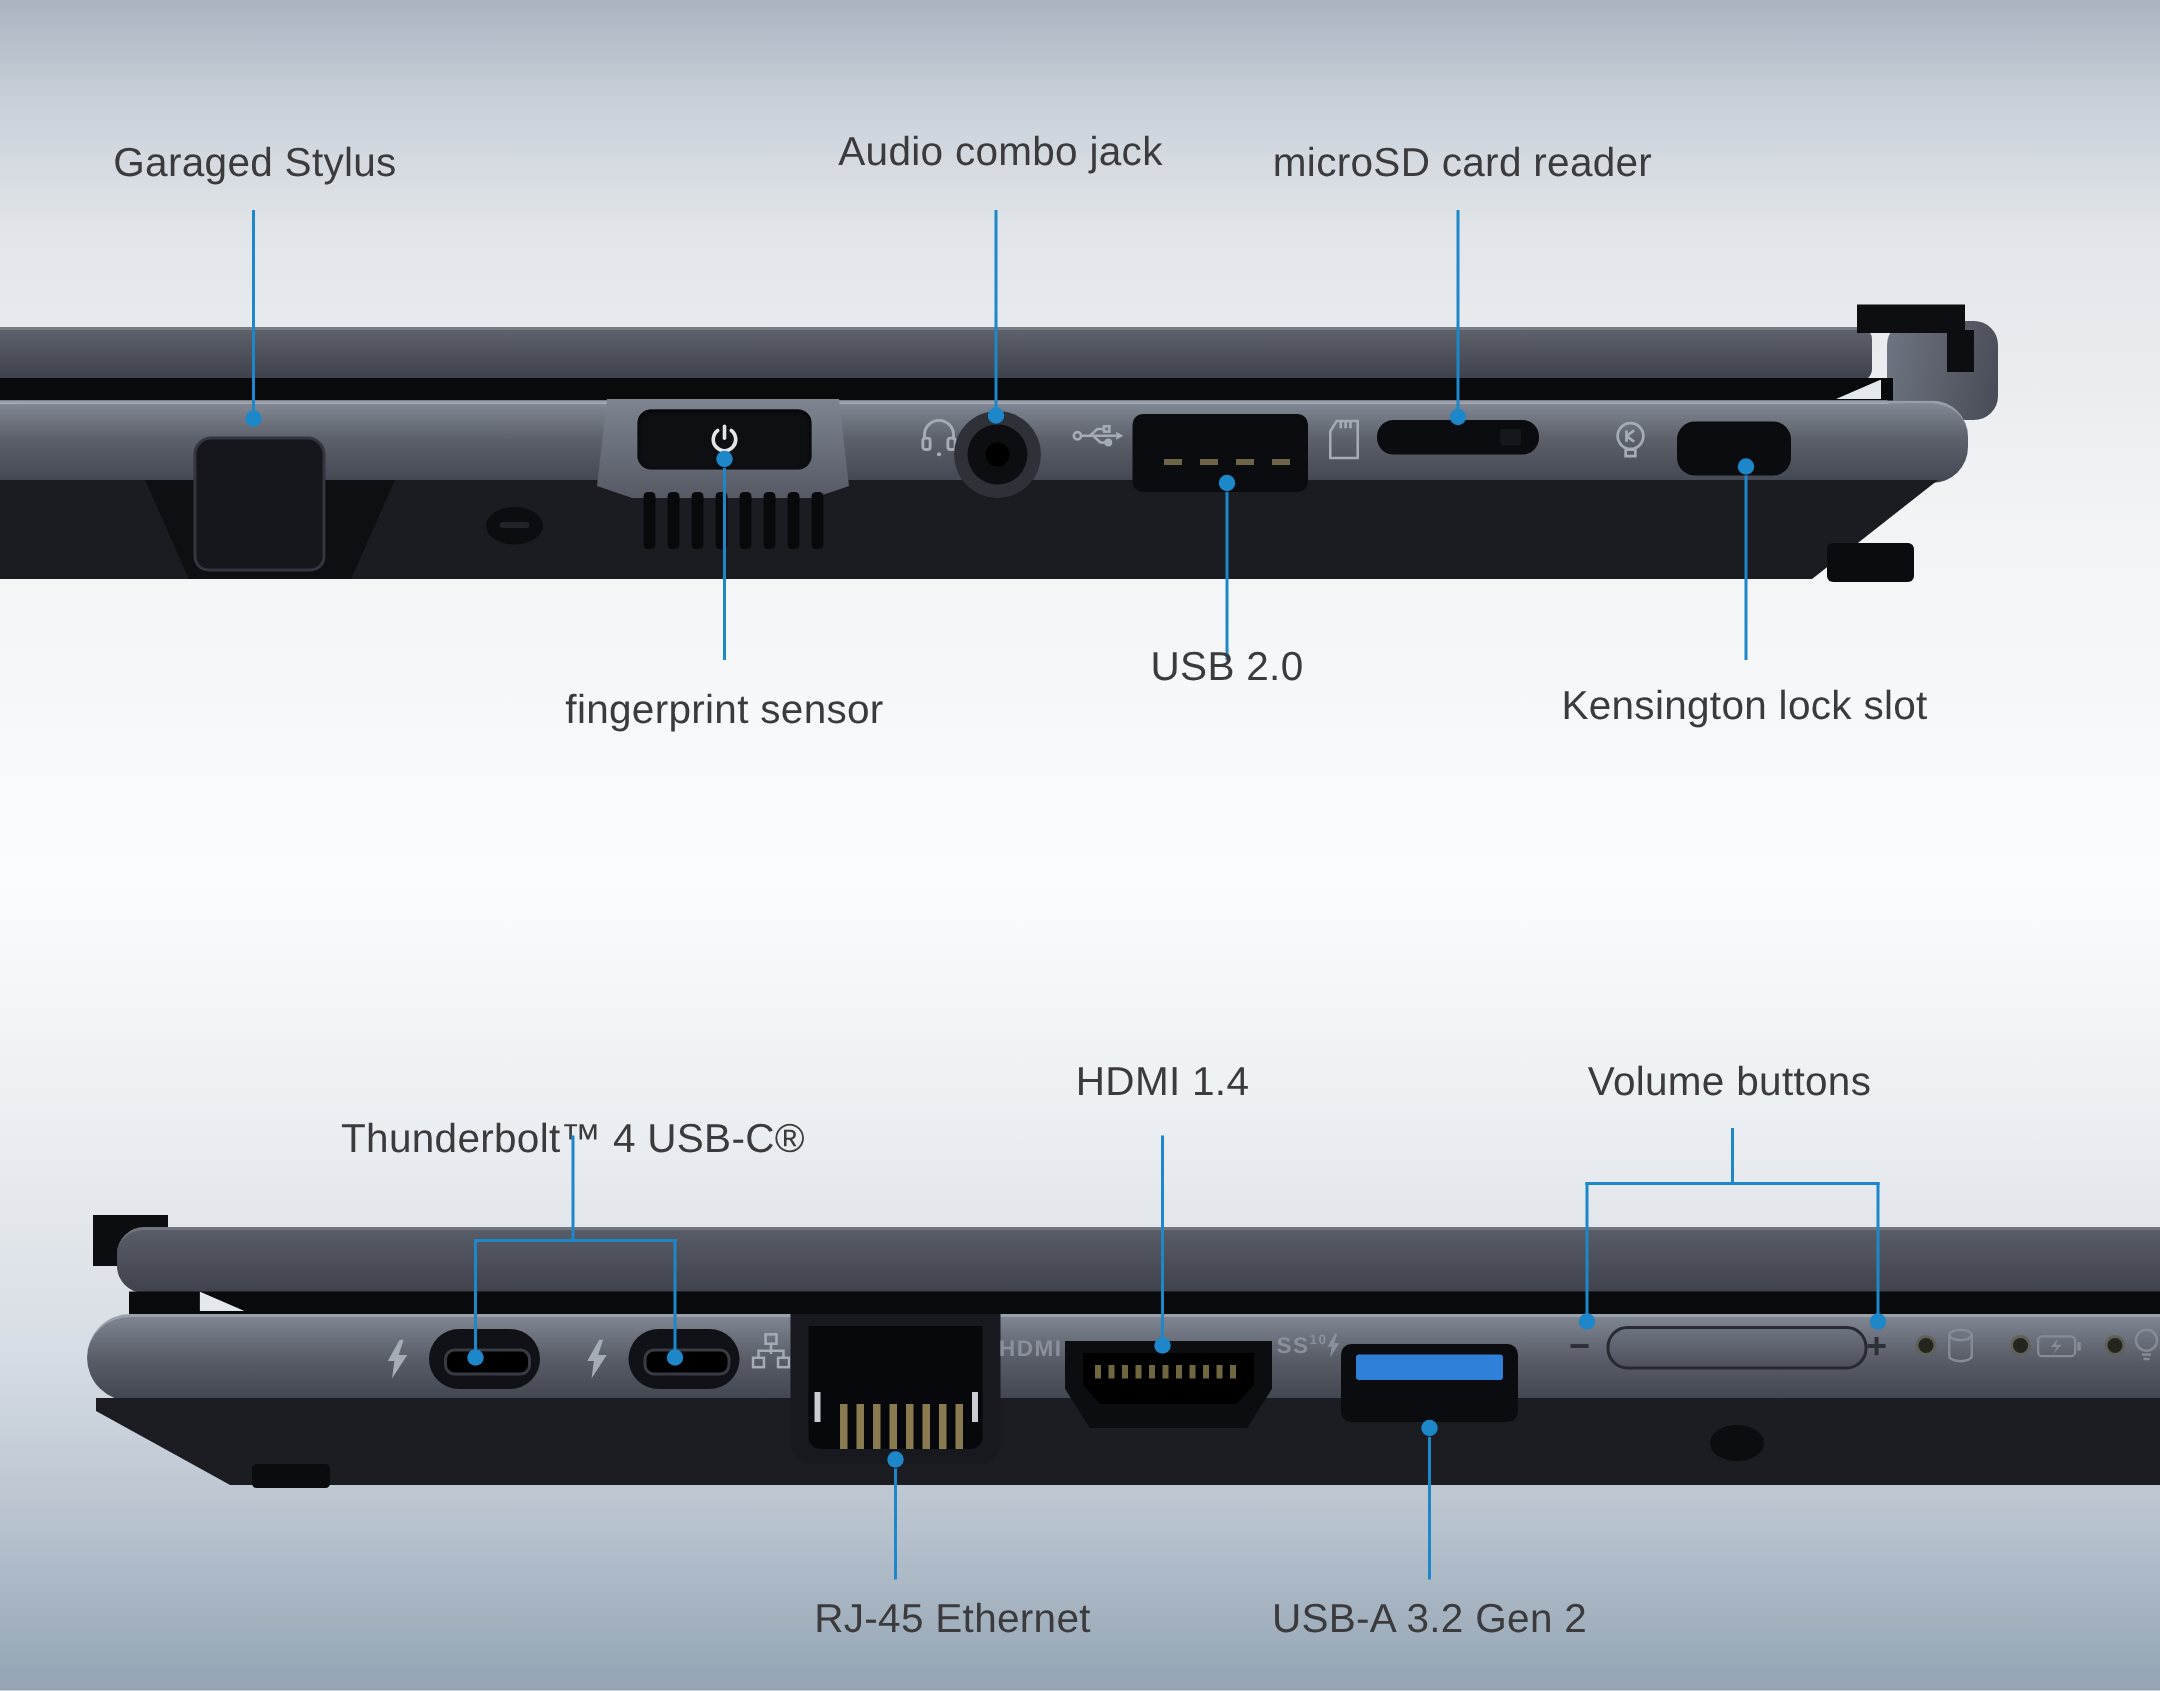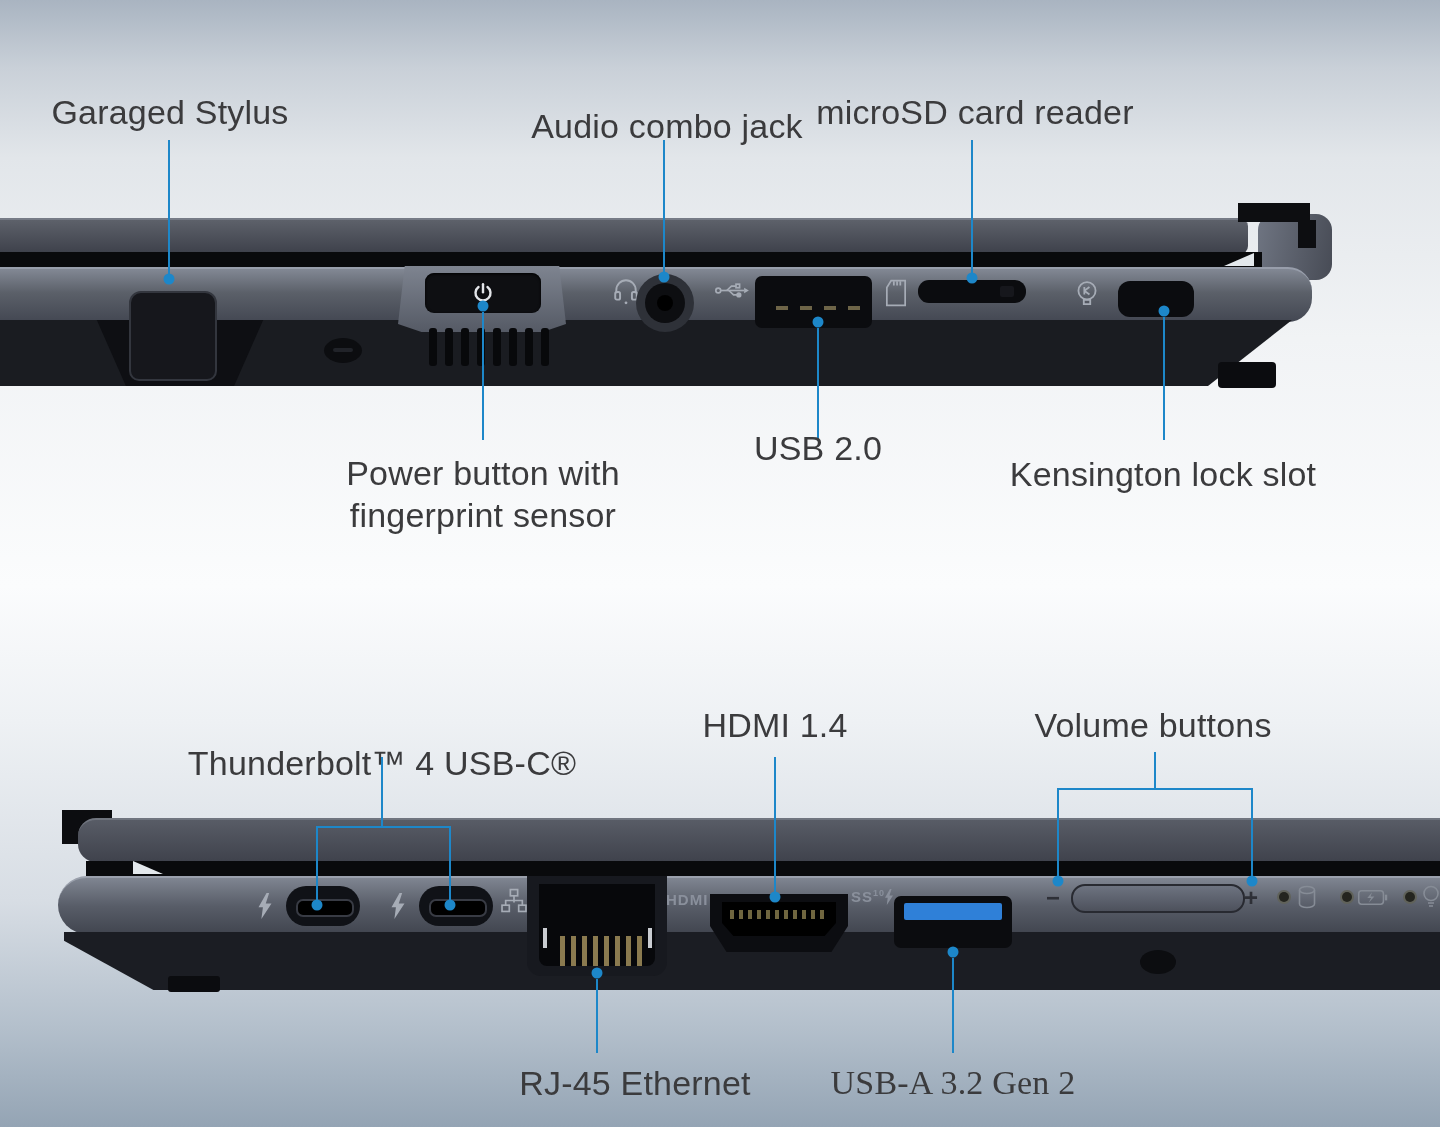--- a/index.html
+++ b/index.html
@@ -7,21 +7,21 @@
     width:1440px;height:1127px;overflow:hidden;position:relative;
     font-family:"Liberation Sans","DejaVu Sans",sans-serif;
     background:linear-gradient(180deg,
       #a9b4c1 0%, #c9d0d8 6%, #e2e6ea 14%, #f1f3f5 30%,
       #fbfcfd 52%, #eef1f4 64%, #d7dde4 80%, #b4c0cc 91%, #94a4b4 100%);
   }
   .stage{position:absolute;inset:0;}
   .abs{position:absolute;}
   .label{
     position:absolute;transform:translateX(-50%);
-    font-size:34px;color:#3b3b3d;white-space:nowrap;text-align:center;
+    font-size:27px;color:#3b3b3d;white-space:nowrap;text-align:center;
     letter-spacing:.2px;
   }
   .vline{position:absolute;width:2px;background:#1d87c9;}
   .hline{position:absolute;height:2px;background:#1d87c9;}
   .dot{position:absolute;width:11px;height:11px;border-radius:50%;
        background:#1d87c9;transform:translate(-50%,-50%);}
   .portblack{background:#0b0c0f;position:absolute;}
   .chassis-text{position:absolute;font-size:15px;font-weight:bold;
        color:#8a909c;letter-spacing:1px;}
   sup{font-size:9px;}
@@ -133,32 +133,31 @@
         <path d="M9.5 6.5v7M9.5 10l4.8-3.5M9.5 10l4.8 3.5"></path>
         <path d="M9 18.5h6v4h-6z"></path>
       </svg>
     </span>
     <div class="portblack" style="left:1118px;top:281px;width:76px;height:36px;border-radius:12px;"></div>
 
     <div class="label" style="left:170px;top:93px;">Garaged Stylus</div>
     <div class="vline" style="left:168px;top:140px;height:134px;"></div>
     <div class="dot" style="left:169px;top:279px;"></div>
 
-    <div class="label" style="left:667px;top:107px;">Audio combo jack</div>
+    <div class="label" style="left:667px;top:86px;">Audio combo jack</div>
     <div class="vline" style="left:663px;top:140px;height:132px;"></div>
     <div class="dot" style="left:664px;top:277px;"></div>
 
     <div class="label" style="left:975px;top:93px;">microSD card reader</div>
     <div class="vline" style="left:971px;top:140px;height:133px;"></div>
     <div class="dot" style="left:972px;top:278px;"></div>
 
     <div class="dot" style="left:483px;top:306px;"></div>
     <div class="vline" style="left:482px;top:312px;height:128px;"></div>
     <div class="label" style="left:483px;top:452px;line-height:42px;">
-      <div>Power button with</div>
       <div>fingerprint sensor</div>
     </div>
 
     <div class="dot" style="left:818px;top:322px;"></div>
     <div class="vline" style="left:817px;top:328px;height:112px;"></div>
     <div class="label" style="left:818px;top:429px;">USB 2.0</div>
 
     <div class="dot" style="left:1164px;top:311px;"></div>
     <div class="vline" style="left:1163px;top:317px;height:123px;"></div>
     <div class="label" style="left:1163px;top:455px;">Kensington lock slot</div>
@@ -304,16 +303,16 @@
     <div class="vline" style="left:1251px;top:788px;height:88px;"></div>
     <div class="dot" style="left:1058px;top:881px;"></div>
     <div class="dot" style="left:1252px;top:881px;"></div>
 
     <div class="dot" style="left:597px;top:973px;"></div>
     <div class="vline" style="left:596px;top:979px;height:74px;"></div>
     <div class="label" style="left:597px;top:1064px;margin-left:38px;">RJ-45 Ethernet</div>
 
     <div class="dot" style="left:953px;top:952px;"></div>
     <div class="vline" style="left:952px;top:958px;height:95px;"></div>
-    <div class="label" style="left:953px;top:1064px;font-family:Liberation Serif, serif;">USB-A 3.2 Gen 2</div>
+    <div class="label" style="left:953px;top:1064px;">USB-A 3.2 Gen 2</div>
   </div>
 
 </div>
 
 </body></html>

